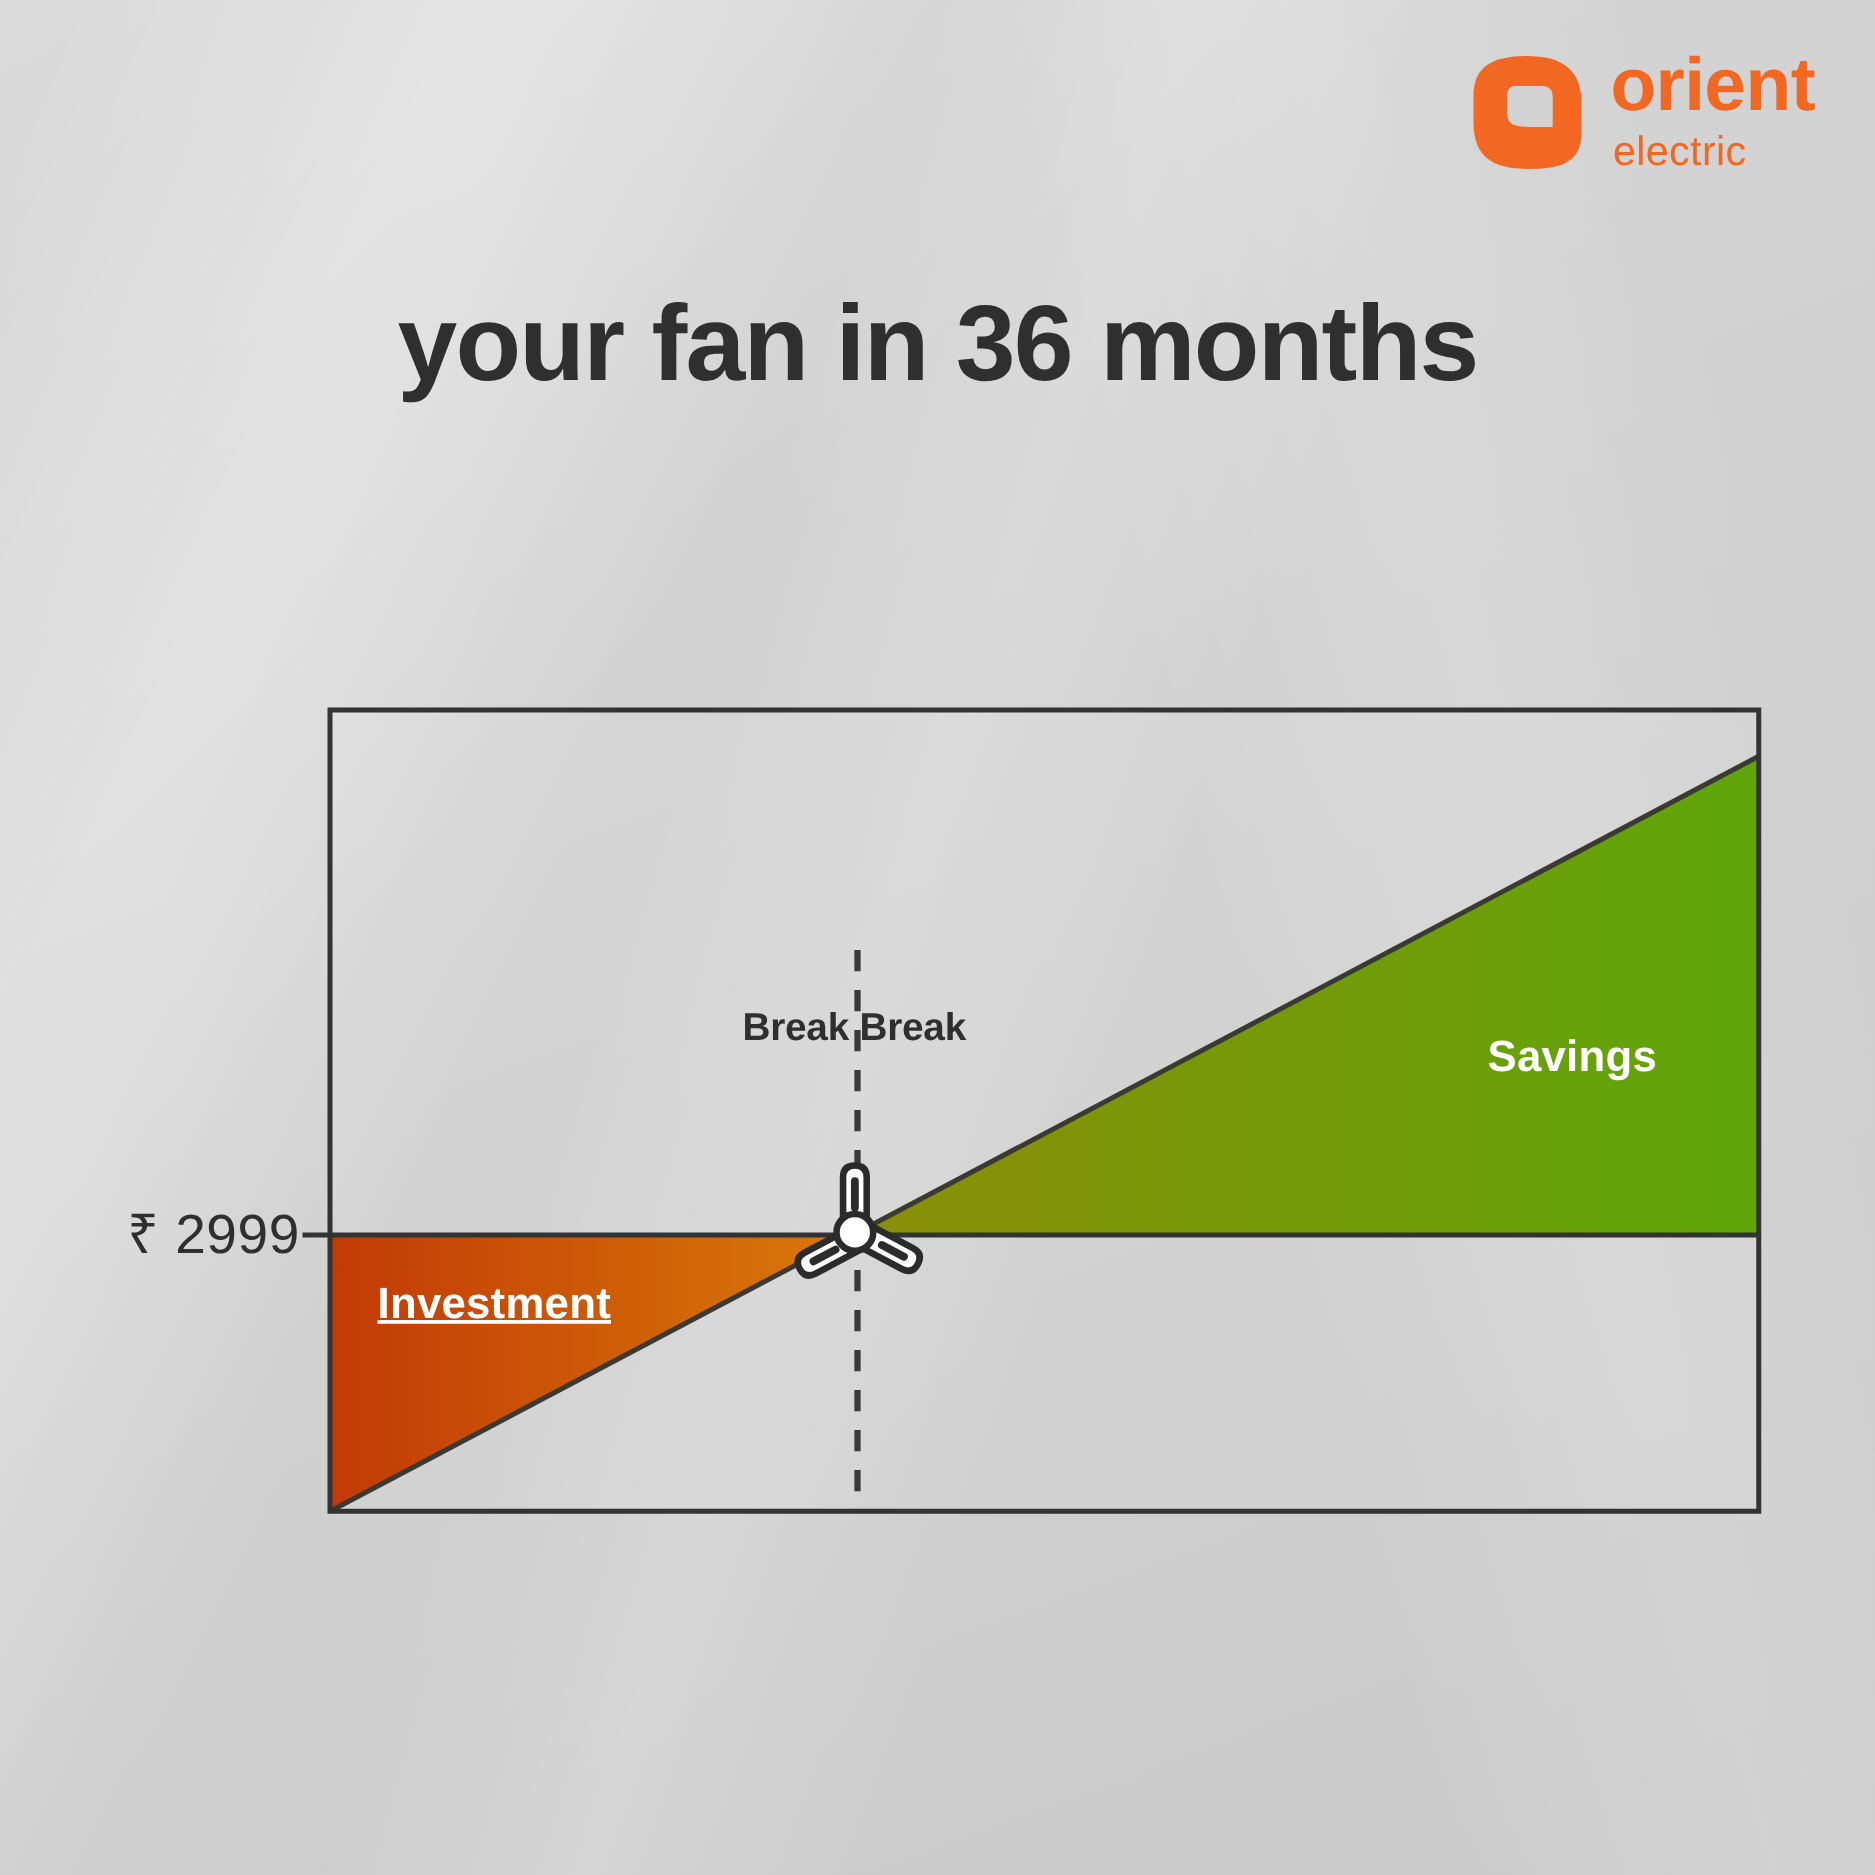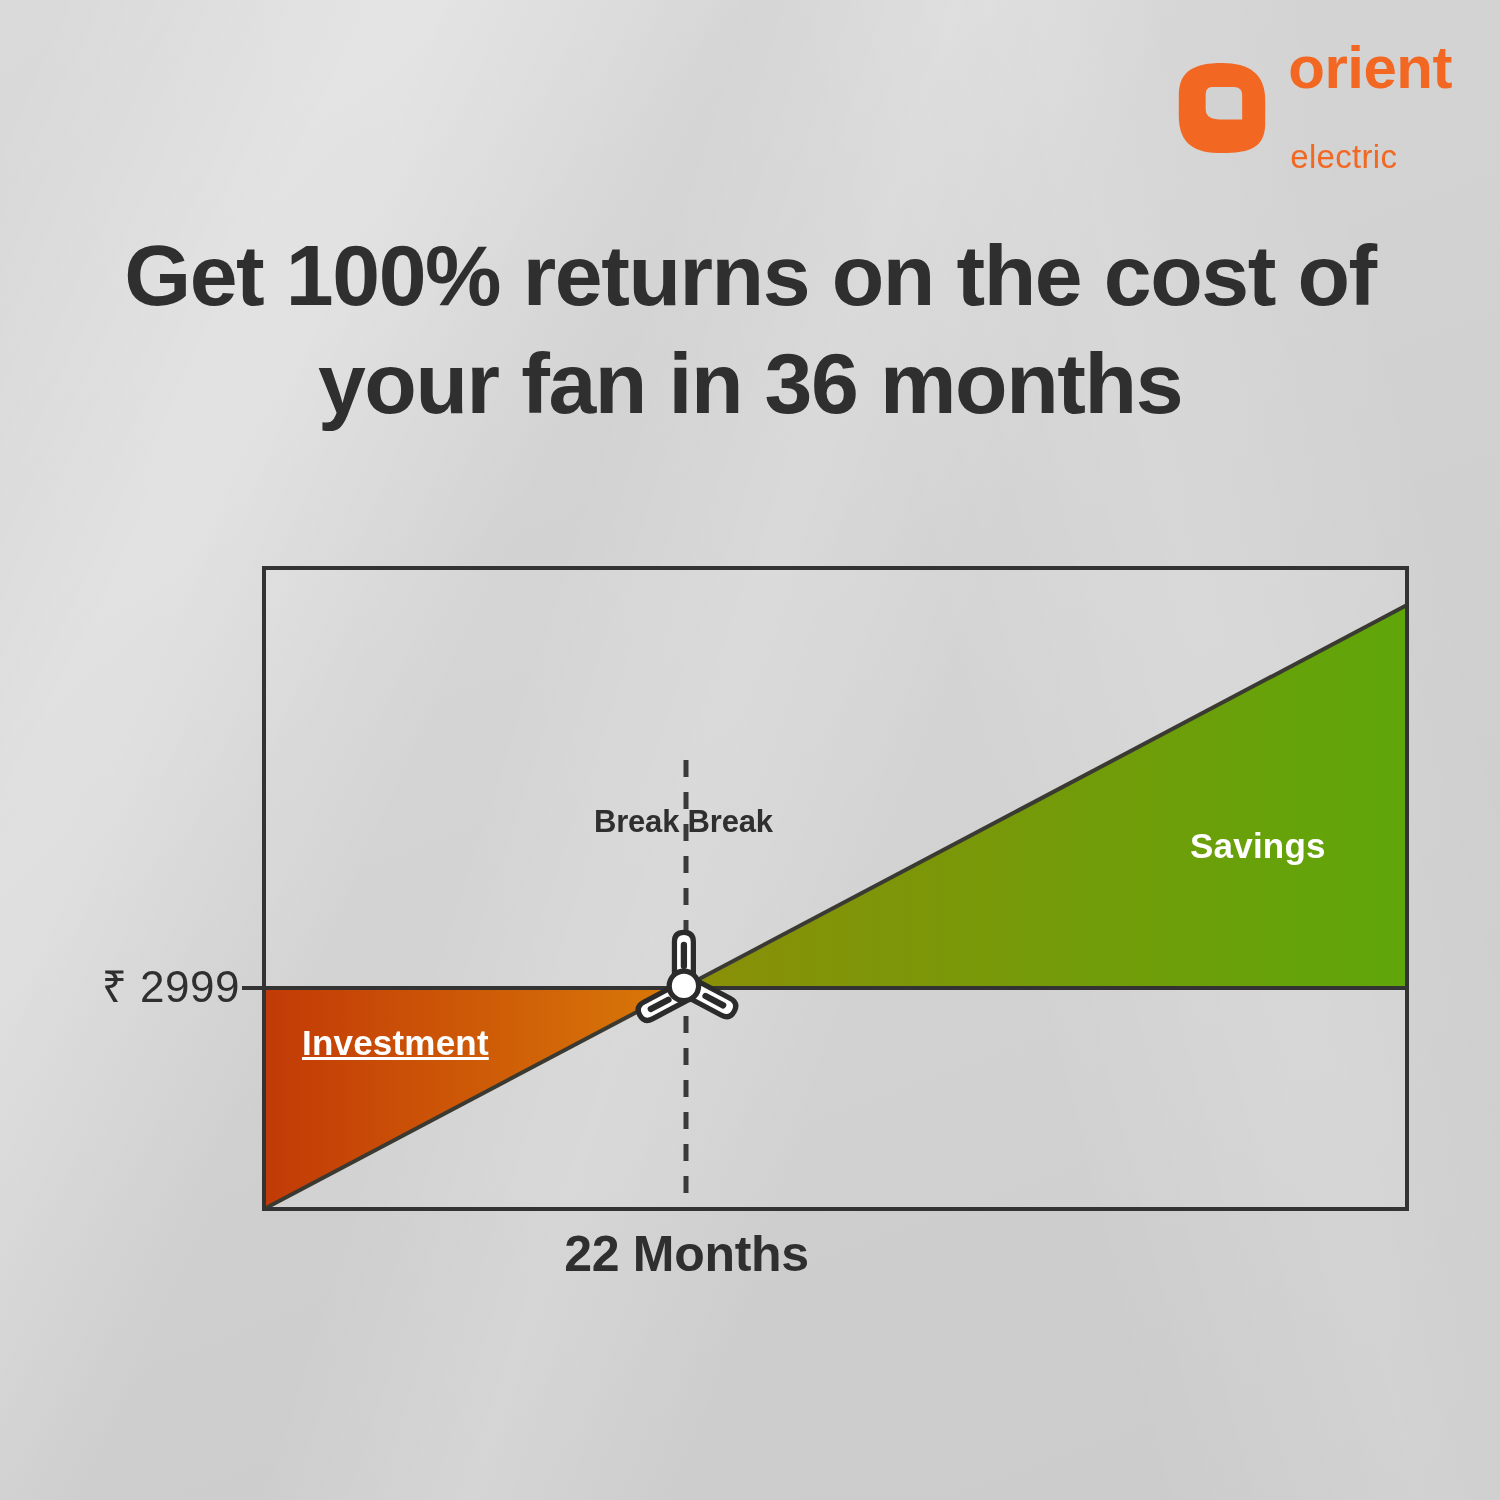--- a/index.html
+++ b/index.html
@@ -63,21 +63,20 @@
     width: 96px;
     height: 96px;
     display: block;
   }
   #brand-logo .wordmark {
     display: flex;
     flex-direction: column;
     align-items: flex-start;
     line-height: 1;
     padding-bottom: 4px;
-    gap: 36px;
   }
   #brand-logo .word-main {
     font-size: 60px;
     font-weight: bold;
     letter-spacing: -0.5px;
     color: #F26722;
   }
   #brand-logo .word-sub {
     font-size: 33px;
     font-weight: normal;
@@ -191,21 +190,20 @@
                C 5 11, 22 3, 50 3 Z" fill="#F26722"></path>
       <path d="M40 28 L 62 28 C 68 28, 71 31, 71 37 L 71 62 L 55 62 C 44 62, 33 62, 33 51 L 33 37 C 33 31, 35 28, 40 28 Z" fill="#d2d2d2"></path>
     </svg>
     <div class="wordmark">
       <span class="word-main">orient</span>
       <span class="word-sub">electric</span>
     </div>
   </div>
 
   <div id="headline">
-    <span class="line">Get 100% returns on the cost of</span>
     <span class="line">your fan in 36 months</span>
   </div>
 
   <div id="y-axis-label">₹ 2999</div>
 
   <div id="chart-region">
 
     <svg id="chart-svg" viewBox="0 0 1143 641" preserveAspectRatio="none">
       <defs>
         <linearGradient id="gradInvestment" x1="0" y1="0" x2="1" y2="0">
@@ -253,15 +251,14 @@
       </g>
     </svg>
 
     <div id="label-investment" class="area-label">Investment</div>
 
     <div id="label-savings" class="area-label">Savings</div>
 
     <div id="label-breakeven">Break Break</div>
   </div>
 
-  <div id="x-axis-label">22 Months</div>
 
 </div>
 
 </body></html>

